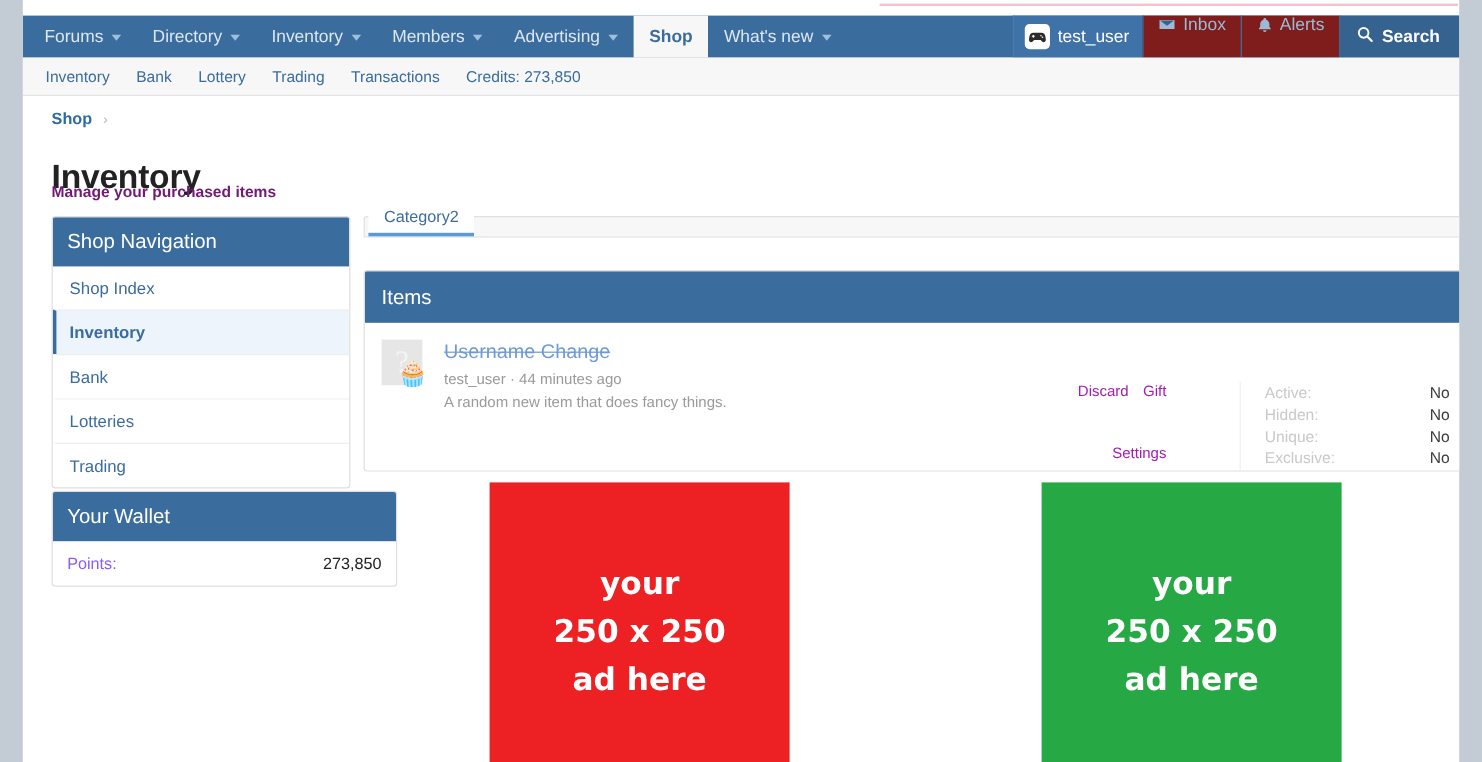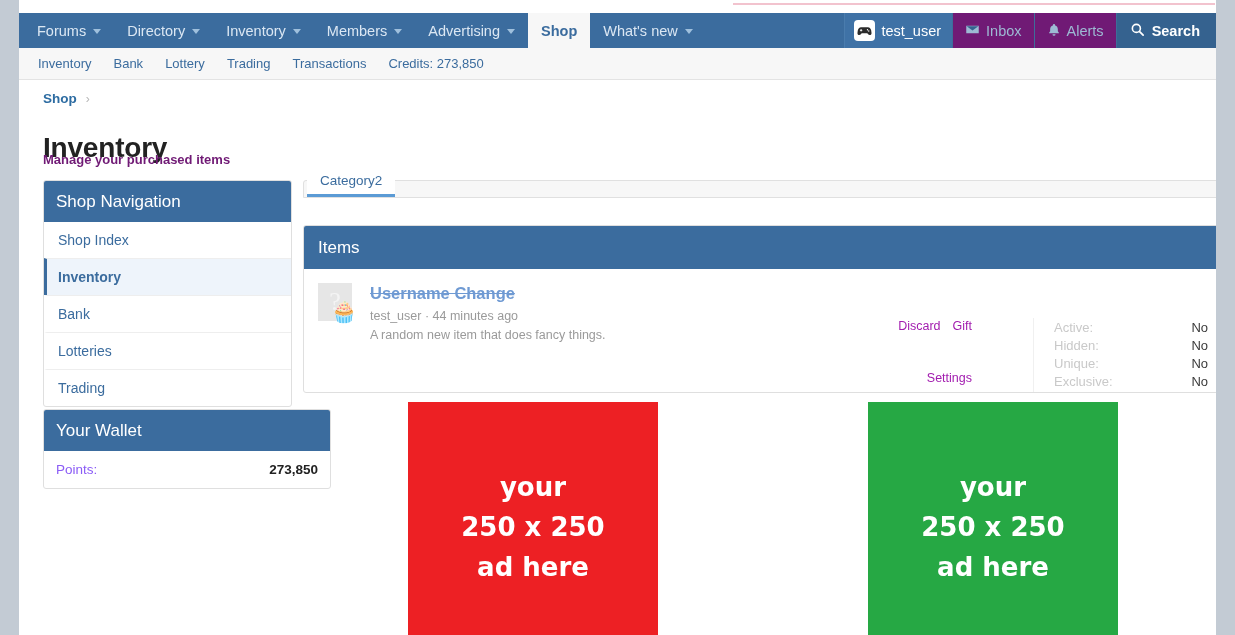--- a/index.html
+++ b/index.html
@@ -90,23 +90,23 @@
     cursor: pointer;
     border-left: 1px solid #4a7cad;
   }
   .avatar-sq {
     width: 21px; height: 21px;
     background: #ffffff;
     border-radius: 4px;
     display: flex; align-items: center; justify-content: center;
   }
   .nav-plain {
-    display: flex; align-items: center; gap: 6px;
+    display: flex; gap: 6px;
     padding: 0 12px;
-    background: #701a75;
+    background: #7f1d1d;
     color: #9dbad4;
     cursor: pointer;
     border-left: 1px solid #3e6d99;
   }
   .nav-search {
     display: flex; align-items: center; gap: 7px;
     padding: 0 16px 0 13px;
     background: #35628f;
     color: #ffffff;
     font-weight: bold;
@@ -178,21 +178,21 @@
     background: #eef4fb;
     border-left: 3px solid #3b6c9e;
     font-weight: bold;
   }
   .wallet-row {
     display: flex; justify-content: space-between; align-items: center;
     padding: 11px 12px;
     font-size: 13.5px;
   }
   .wallet-label { color: #8b5cf6; }
-  .wallet-value { color: #222; font-weight: bold; }
+  .wallet-value { color: #222; font-weight: normal; }
 
   
   .tabstrip {
     position: absolute; left: 284px; top: 180px;
     width: 920px; height: 18px;
     background: #f7f7f7;
     border: 1px solid #e0e0e0;
     border-radius: 3px 3px 0 0;
     display: flex; align-items: flex-end;
   }
@@ -244,21 +244,20 @@
     line-height: 1;
   }
   .item-main { flex: 1 1 auto; padding-top: 1px; }
   .item-title {
     font-size: 16.5px;
     color: #6f9ad3;
     text-decoration: line-through;
     text-decoration-color: #6f9ad3;
     cursor: pointer;
     display: inline-block;
-    font-weight: bold;
   }
   .item-meta {
     font-size: 12.5px;
     color: #9a9a9a;
     margin-top: 6px;
   }
   .item-meta .user { color: #9a9a9a; cursor: pointer; }
   .item-desc {
     font-size: 12.5px;
     color: #9a9a9a;

